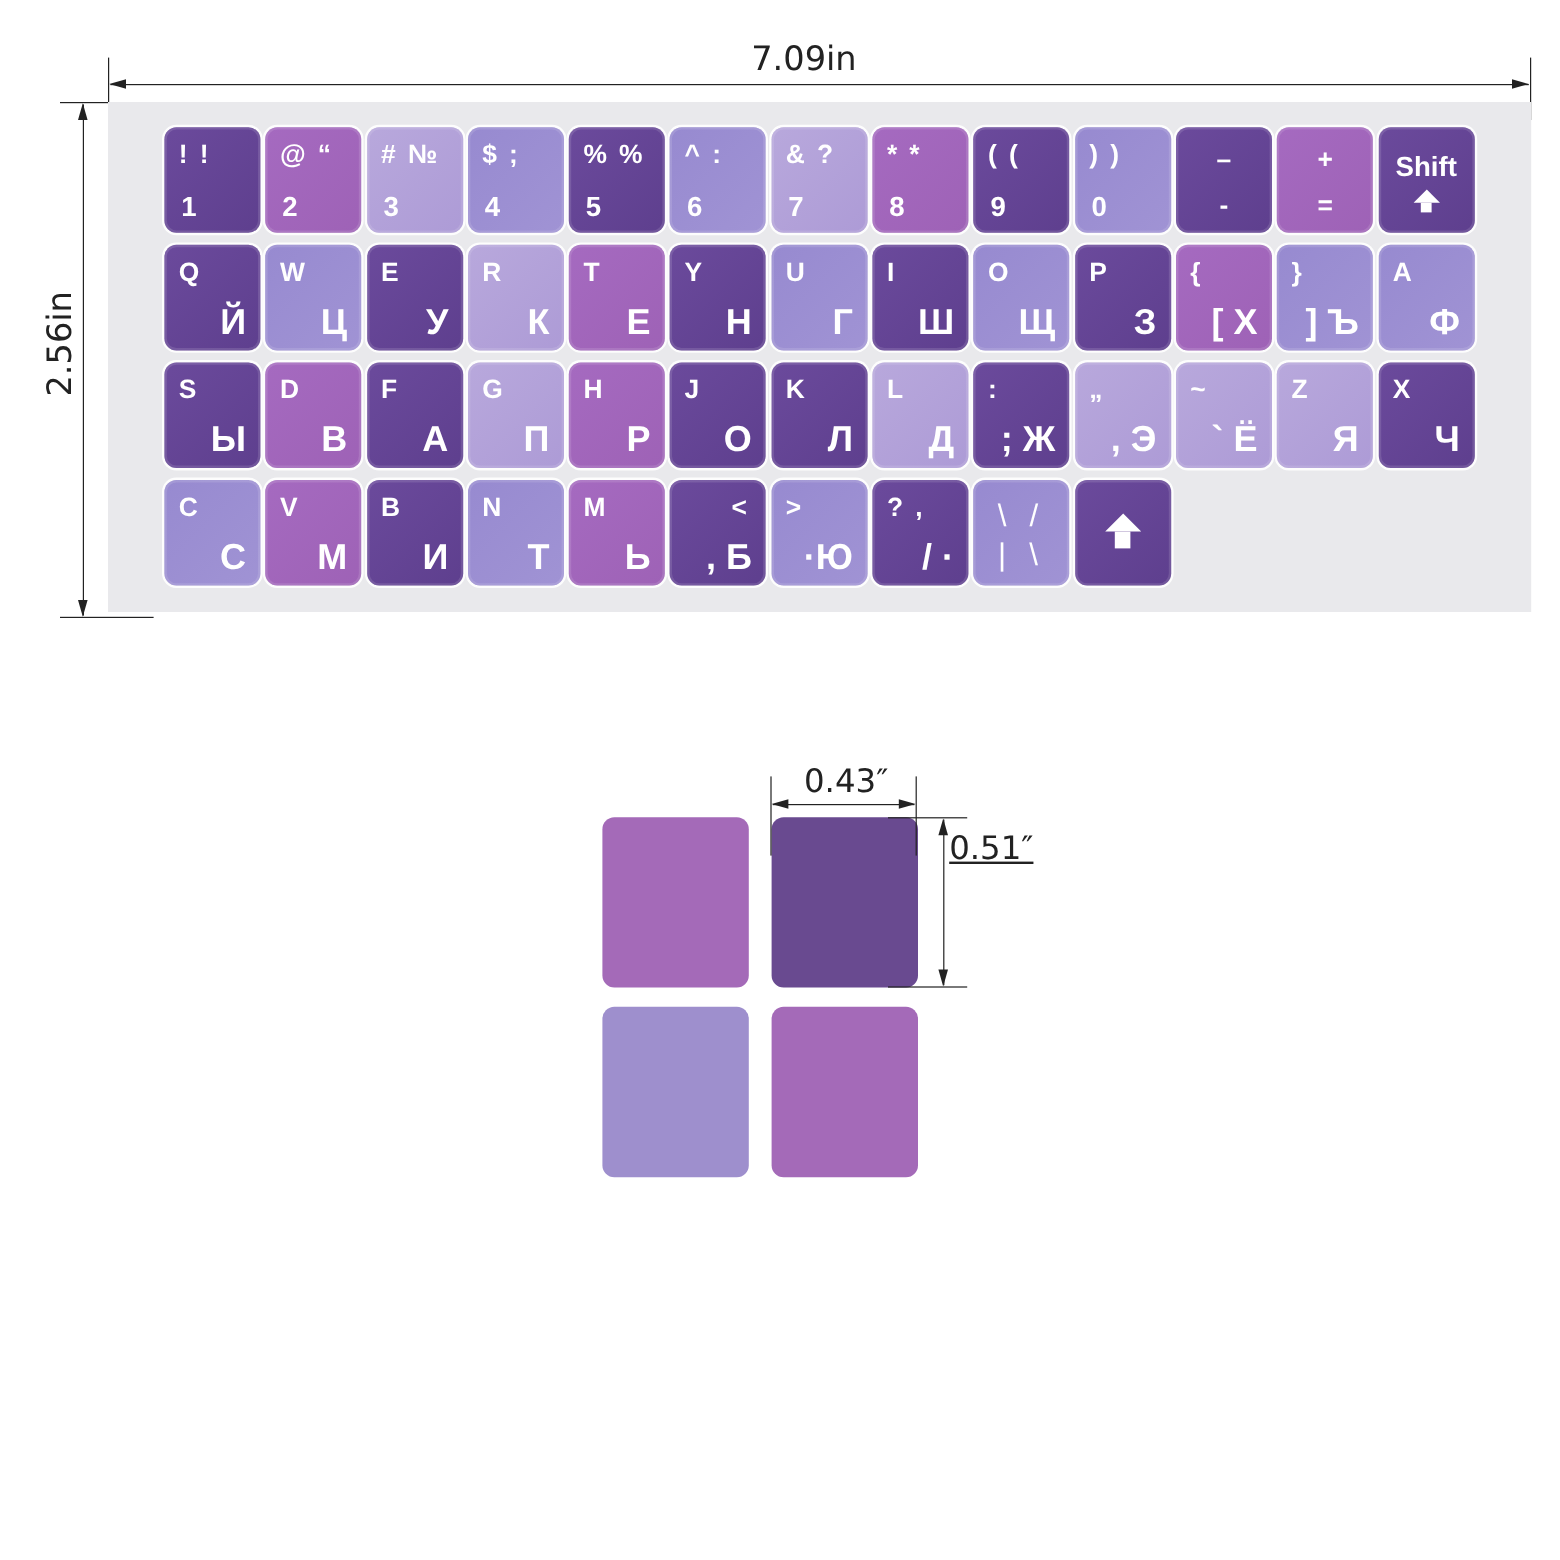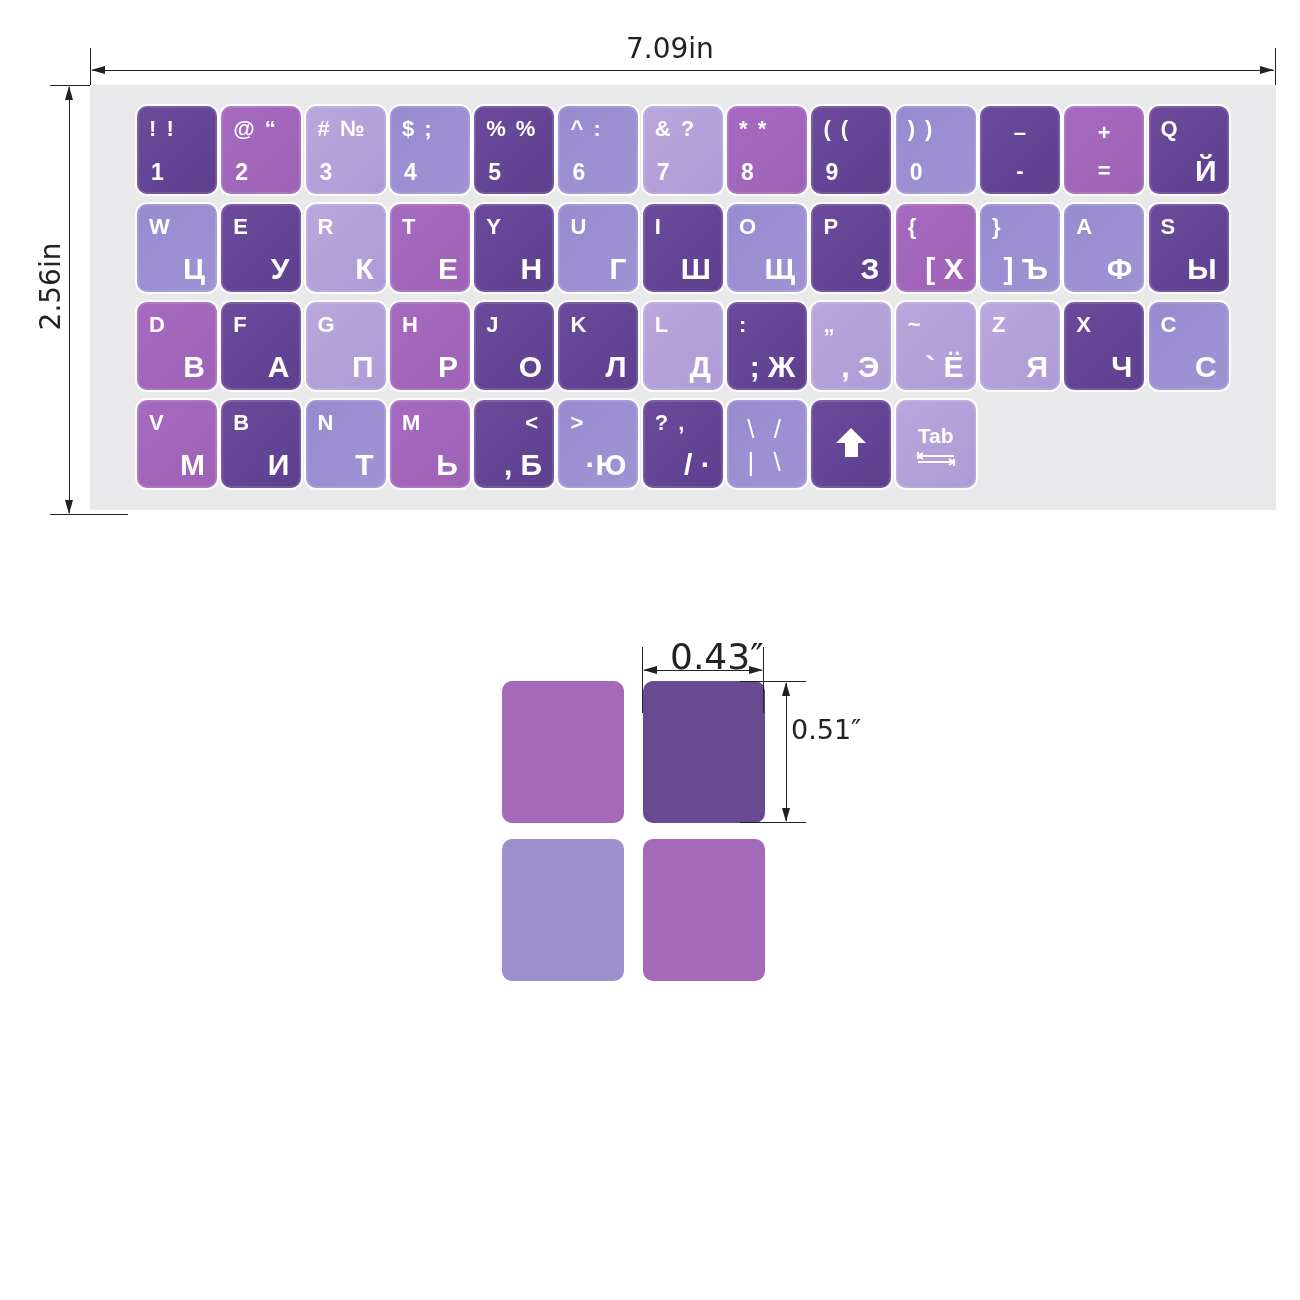--- a/index.html
+++ b/index.html
@@ -109,20 +109,27 @@
     </div>
     <div class="key D">
       <span class="k-top-center">–</span>
       <span class="k-bottom-center">-</span>
     </div>
     <div class="key M">
       <span class="k-top-center">+</span>
       <span class="k-bottom-center">=</span>
     </div>
     <div class="key D">
+      <span class="k-top-center" style="top:20px;font-size:23px;">Shift</span>
+      <div class="up-arrow-icon" style="top: 52px;">
+        <div class="head" style="border-left-width:11px;border-right-width:11px;border-bottom-width:11px;"></div>
+        <div class="stem" style="width:9px;height:8px;"></div>
+      </div>
+    </div>
+    <div class="key D">
       <span class="k-tl">Q</span>
       <span class="k-br">Й</span>
     </div>
     <div class="key P">
       <span class="k-tl">W</span>
       <span class="k-br">Ц</span>
     </div>
     <div class="key D">
       <span class="k-tl">E</span>
       <span class="k-br">У</span>
@@ -253,46 +260,35 @@
     </div>
     <div class="key P">
       <span class="k-top-center" style="font-size:26px;font-weight:normal;letter-spacing:6px;">\ /</span>
       <span class="k-bottom-center" style="font-size:26px;font-weight:normal;letter-spacing:6px;">| \</span>
     </div>
     <div class="key D">
       <div class="up-arrow-icon" style="top: 28px;">
         <div class="head" style="border-left-width:15px;border-right-width:15px;border-bottom-width:15px;"></div>
         <div class="stem" style="width:13px;height:14px;"></div>
       </div>
-    </div>
-    <div class="key L">
-      <span class="k-top-center" style="top:24px;font-size:21px;">Tab</span>
-      <div class="tab-arrows-icon"><svg width="40" height="14" viewBox="0 0 40 14">
-          <line x1="2" y1="4" x2="38" y2="4" stroke="#fff" stroke-width="2"></line>
-          <line x1="2" y1="10" x2="38" y2="10" stroke="#fff" stroke-width="2"></line>
-          <polyline points="7,1 2,4 7,7" fill="none" stroke="#fff" stroke-width="2"></polyline>
-          <polyline points="33,7 38,10 33,13" fill="none" stroke="#fff" stroke-width="2"></polyline>
-          <line x1="2" y1="0" x2="2" y2="7" stroke="#fff" stroke-width="2"></line>
-          <line x1="38" y1="7" x2="38" y2="14" stroke="#fff" stroke-width="2"></line>
-        </svg></div>
     </div>
   </div>
 
 <div>
   <div class="swatch" style="left:502px;top:681px;background:#a46ab8;"></div>
   <div class="swatch" style="left:643px;top:681px;background:#694a90;"></div>
   <div class="swatch" style="left:502px;top:839px;background:#9e8fcd;"></div>
   <div class="swatch" style="left:643px;top:839px;background:#a46ab8;"></div>
 
   <div class="dim-line" style="left:642px;top:647px;width:1px;height:66px;"></div>
   <div class="dim-line" style="left:763px;top:647px;width:1px;height:66px;"></div>
   <div class="dim-line" style="left:644px;top:670px;width:118px;height:1px;"></div>
   <div class="arrow-left" style="left:643px;top:666px;"></div>
   <div class="arrow-right" style="left:749px;top:666px;"></div>
-  <div class="dim-label" style="left:670px;top:636px;font-size:36px;">0.43″</div>
+  <div class="dim-label" style="left:670px;top:636px;font-size:27px;">0.43″</div>
 
   <div class="dim-line" style="left:740px;top:681px;width:66px;height:1px;"></div>
   <div class="dim-line" style="left:740px;top:822px;width:66px;height:1px;"></div>
   <div class="dim-line" style="left:786px;top:683px;width:1px;height:138px;"></div>
   <div class="arrow-up" style="left:782px;top:682px;"></div>
   <div class="arrow-down" style="left:782px;top:808px;"></div>
-  <div class="dim-label" style="left:791px;top:714px;font-size:27px;">0.51″</div>
+  <div class="dim-label" style="left:791px;top:692px;font-size:27px;text-decoration:underline;">0.51″</div>
 </div>
 
 </body></html>

